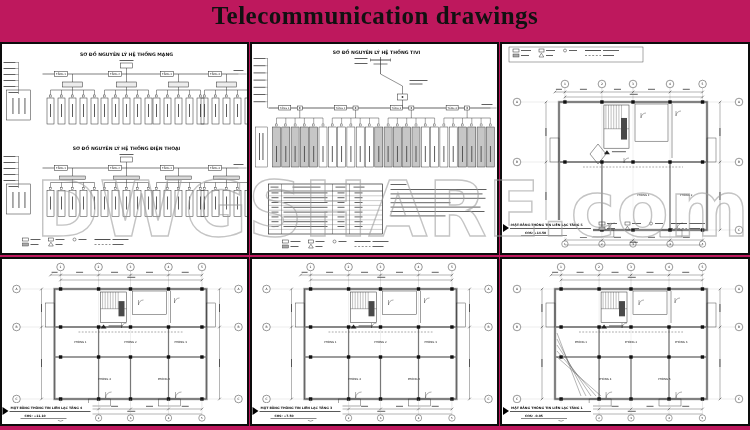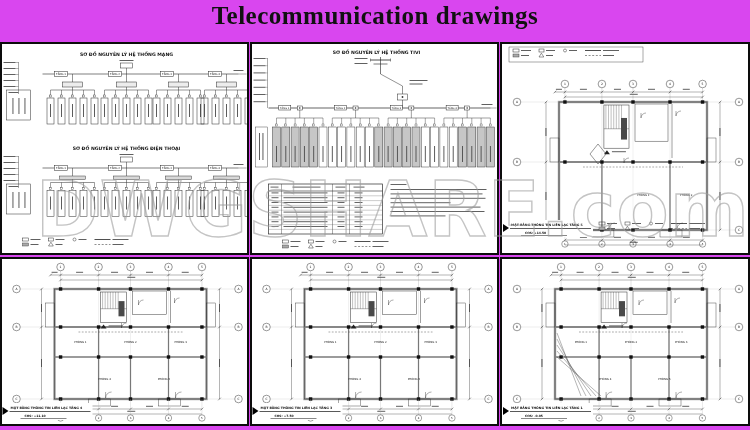--- a/index.html
+++ b/index.html
@@ -1,16 +1,16 @@
 <!DOCTYPE html>
 <html><head>
 <meta charset="utf-8">
 <style>
   html,body{margin:0;padding:0;background:#fff;}
-  #stage{position:relative;width:750px;height:430px;background:#d946ef;overflow:hidden;
+  #stage{position:relative;width:750px;height:430px;background:#be185d;overflow:hidden;
          font-family:"DejaVu Sans",sans-serif;}
   #page-title{position:absolute;top:2px;left:0;width:750px;height:38px;text-align:center;
          font-family:"Liberation Serif","DejaVu Serif",serif;font-weight:700;font-size:25px;
          color:#111;letter-spacing:.5px;}
   .panel{position:absolute;background:#fff;border:2px solid #0c0c0c;box-sizing:border-box;}
   .panel svg{display:block;width:100%;height:100%;}
   #watermark{position:absolute;top:165px;left:0;width:750px;text-align:right;z-index:30;
          font-family:"DejaVu Sans",sans-serif;font-weight:700;font-size:76px;letter-spacing:1px;
          color:rgba(255,255,255,0.05);-webkit-text-stroke:1.4px #9d9d9d;opacity:.6;
          pointer-events:none;white-space:nowrap;}

